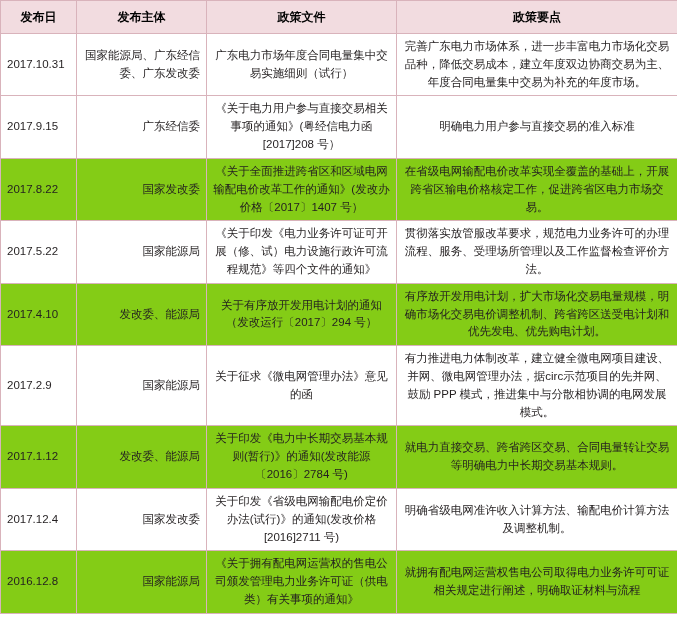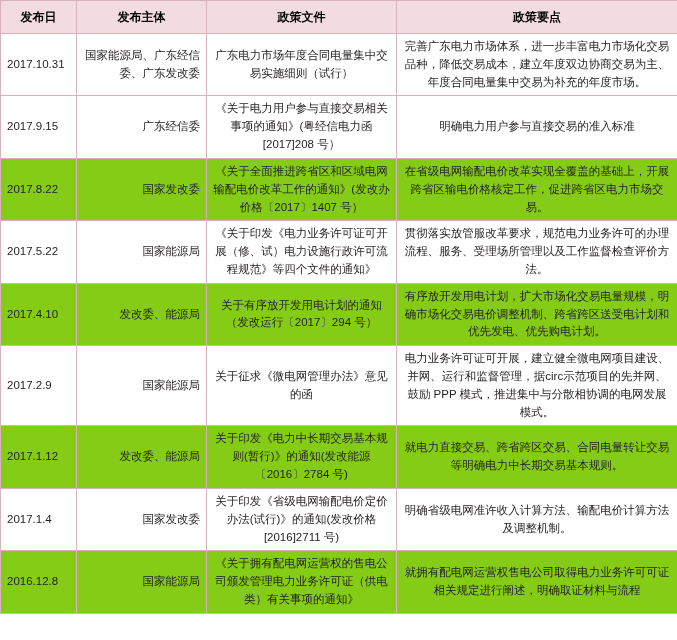--- a/index.html
+++ b/index.html
@@ -112,30 +112,30 @@
     <tr class="row-alt">
       <td class="date-cell">2017.4.10</td>
       <td class="issuer-cell">发改委、能源局</td>
       <td class="doc-cell">关于有序放开发用电计划的通知（发改运行〔2017〕294 号）</td>
       <td class="points-cell">有序放开发用电计划，扩大市场化交易电量规模，明确市场化交易电价调整机制、跨省跨区送受电计划和优先发电、优先购电计划。</td>
     </tr>
     <tr class="row-plain">
       <td class="date-cell">2017.2.9</td>
       <td class="issuer-cell">国家能源局</td>
       <td class="doc-cell">关于征求《微电网管理办法》意见的函</td>
-      <td class="points-cell">电力业务许可证可开展，建立健全微电网项目建设、并网、运行和监督管理，据circ示范项目的先并网、鼓励 PPP 模式，推进集中与分散相协调的电网发展模式。</td>
+      <td class="points-cell">有力推进电力体制改革，建立健全微电网项目建设、并网、微电网管理办法，据circ示范项目的先并网、鼓励 PPP 模式，推进集中与分散相协调的电网发展模式。</td>
     </tr>
     <tr class="row-alt">
       <td class="date-cell">2017.1.12</td>
       <td class="issuer-cell">发改委、能源局</td>
       <td class="doc-cell">关于印发《电力中长期交易基本规则(暂行)》的通知(发改能源〔2016〕2784 号)</td>
       <td class="points-cell">就电力直接交易、跨省跨区交易、合同电量转让交易等明确电力中长期交易基本规则。</td>
     </tr>
     <tr class="row-plain">
-      <td class="date-cell">2017.1.4</td>
+      <td class="date-cell">2017.12.4</td>
       <td class="issuer-cell">国家发改委</td>
       <td class="doc-cell">关于印发《省级电网输配电价定价办法(试行)》的通知(发改价格[2016]2711 号)</td>
       <td class="points-cell">明确省级电网准许收入计算方法、输配电价计算方法及调整机制。</td>
     </tr>
     <tr class="row-alt">
       <td class="date-cell">2016.12.8</td>
       <td class="issuer-cell">国家能源局</td>
       <td class="doc-cell">《关于拥有配电网运营权的售电公司颁发管理电力业务许可证（供电类）有关事项的通知》</td>
       <td class="points-cell">就拥有配电网运营权售电公司取得电力业务许可可证相关规定进行阐述，明确取证材料与流程</td>
     </tr>

